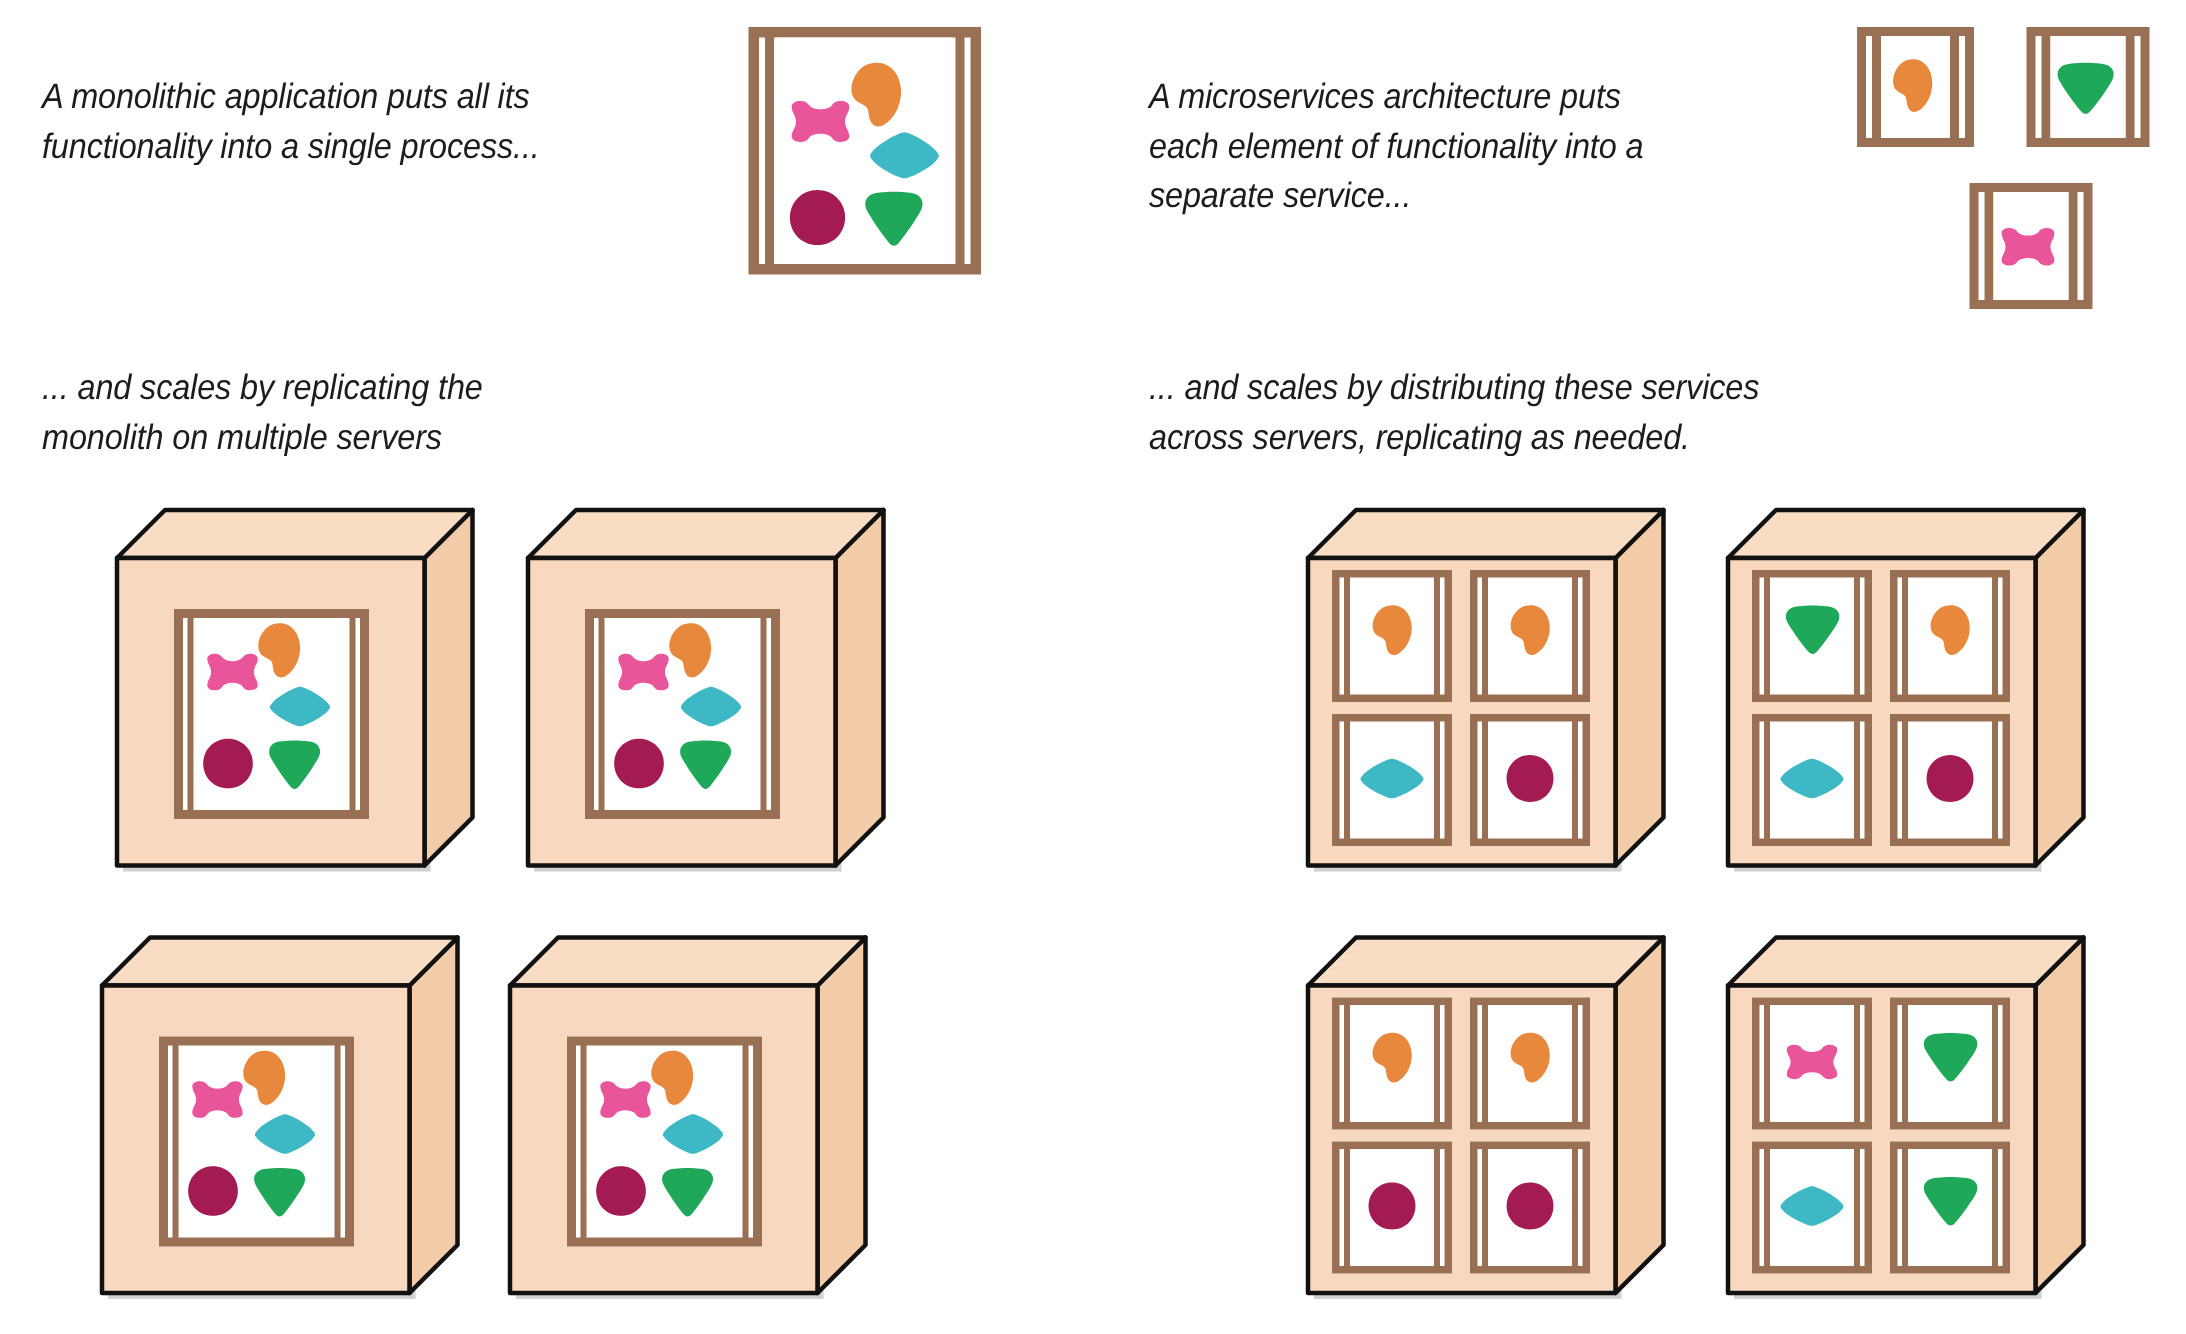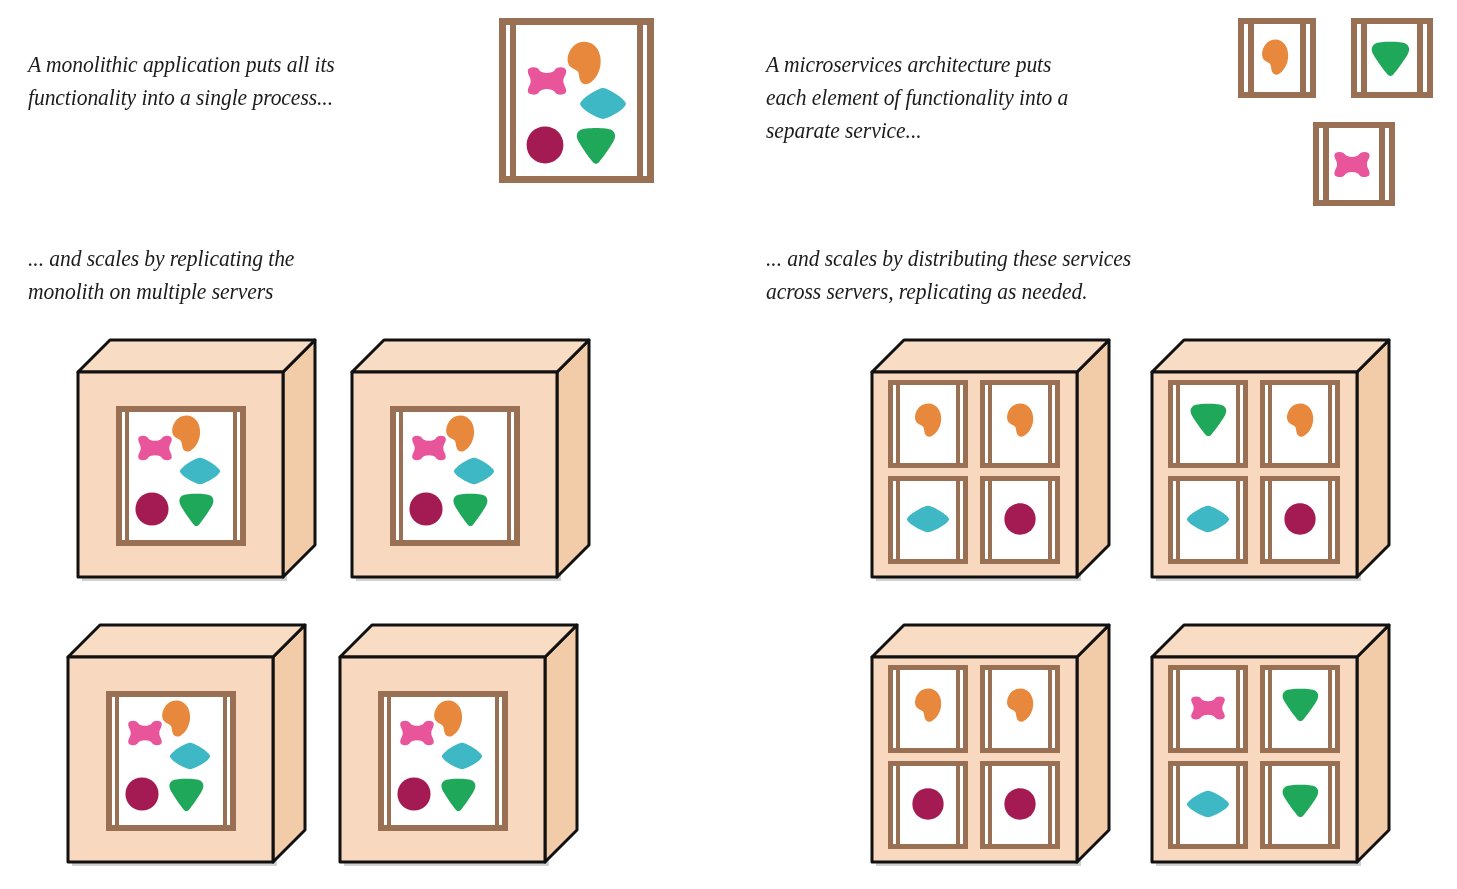--- a/index.html
+++ b/index.html
@@ -1,20 +1,20 @@
 <!DOCTYPE html>
 <html><head>
 <meta charset="utf-8">
 <style>
   html,body{margin:0;padding:0;background:#ffffff;}
   body{
     width:1457px;height:889px;position:relative;overflow:hidden;
     font-family:"Liberation Sans","DejaVu Sans",sans-serif;
   }
-  .canvas{position:absolute;inset:0;font-family:Liberation Serif, serif;}
+  .canvas{position:absolute;inset:0;}
 
   
   .caption{
     position:absolute;
     font-style:italic;
     font-size:23.5px;
     line-height:33px;
     color:#1c1c1c;
     letter-spacing:-0.1px;
     transform:scaleX(0.92);

